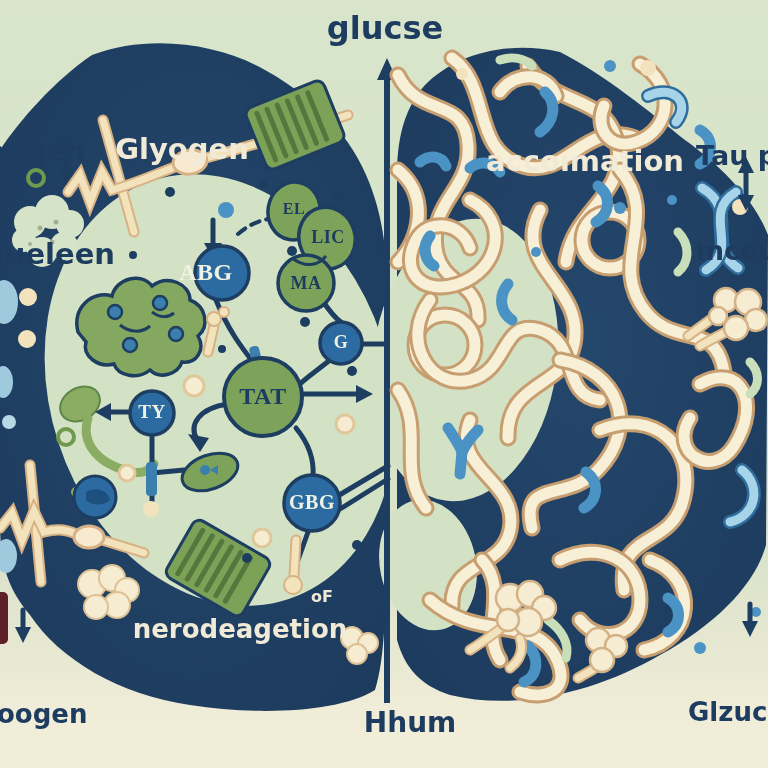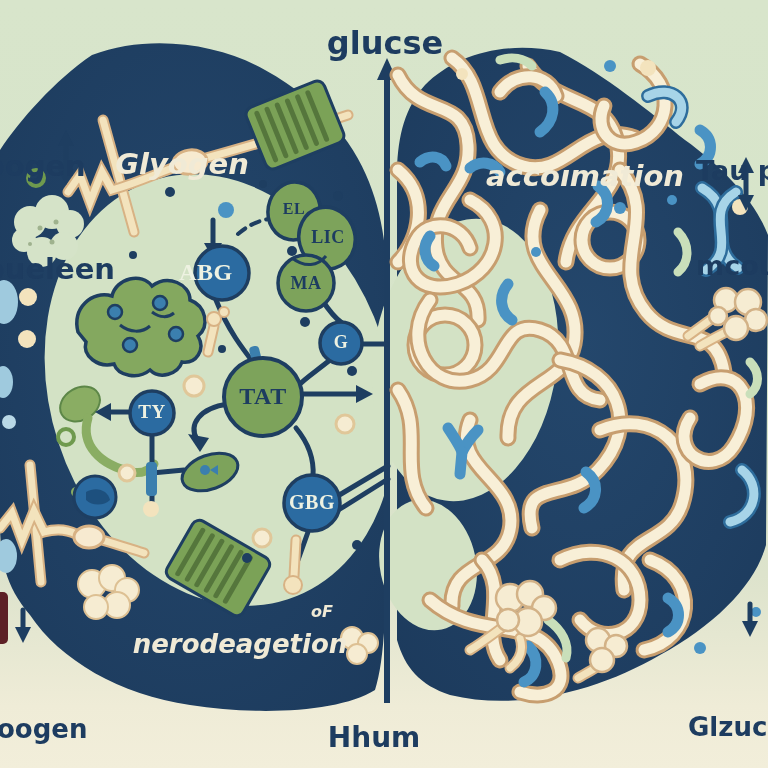--- a/index.html
+++ b/index.html
@@ -1,21 +1,21 @@
 <!DOCTYPE html>
 <html><head>
 <meta charset="utf-8">
 <style>
   html,body{margin:0;padding:0;background:#e8e8e0;}
   .stage{position:relative;width:768px;height:768px;overflow:hidden;
          font-family:"DejaVu Sans",sans-serif;
          background:linear-gradient(180deg,#d8e5cb 0%,#d6e4c9 55%,#dde3cc 75%,#efecd7 92%,#f2eeda 100%);}
   svg.art{position:absolute;left:0;top:0;}
-  .lbl{position:absolute;font-weight:bold;white-space:pre;line-height:1.18;color:#1d3c60;margin-top:15px;}
-  .cream{color:#f0ead6;font-style:italic;}
+  .lbl{position:absolute;font-weight:bold;white-space:pre;line-height:1.18;color:#1d3c60;}
+  .cream{color:#f0ead6;}
   .ctr{transform:translate(-50%,0);text-align:center;}
   .node-lbl{position:absolute;font-weight:bold;transform:translate(-50%,-50%);
             color:#eef2e2;letter-spacing:.5px;font-family:Liberation Serif, serif;}
   .node-lbl.on-green{color:#1d3c60;}
   .tube .o{fill:none;stroke:#c79e6f;stroke-width:17;stroke-linecap:round;}
   .tube .i{fill:none;stroke:#f8efd7;stroke-width:11;stroke-linecap:round;}
   .rib  .o{fill:none;stroke:#2e6d9c;stroke-width:14;stroke-linecap:round;}
   .rib  .i{fill:none;stroke:#a7d4e8;stroke-width:9;stroke-linecap:round;}
   .worm{fill:none;stroke:#4a93c4;stroke-width:11;stroke-linecap:round;}
   .gworm{fill:none;stroke:#c9dfba;stroke-width:9;stroke-linecap:round;}
@@ -488,21 +488,21 @@
   <div class="lbl" style="left:-12px;top:638px;font-size:26px;">
     <div>loogen</div>
     
   </div>
 
   <div class="lbl" style="left:688px;top:636px;font-size:26px;">
     <div>Glzuce</div>
     
   </div>
 
-  <div class="lbl ctr" style="left:374px;top:706px;font-size:28px;">Hhum</div>
+  <div class="lbl ctr" style="left:410px;top:706px;font-size:28px;">Hhum</div>
 
   <div class="node-lbl" style="left:206px;top:272px;font-size:24px;">ABG</div>
   <div class="node-lbl on-green" style="left:294px;top:209px;font-size:16px;">EL</div>
   <div class="node-lbl on-green" style="left:328px;top:237px;font-size:18px;text-align:right;">LIC</div>
   <div class="node-lbl on-green" style="left:306px;top:283px;font-size:18px;">MA</div>
   <div class="node-lbl on-green" style="left:263px;top:396px;font-size:24px;">TAT</div>
   <div class="node-lbl" style="left:152px;top:412px;font-size:19px;">TY</div>
   <div class="node-lbl" style="left:341px;top:342px;font-size:18px;">G</div>
   <div class="node-lbl" style="left:312px;top:502px;font-size:20px;">GBG</div>
 

